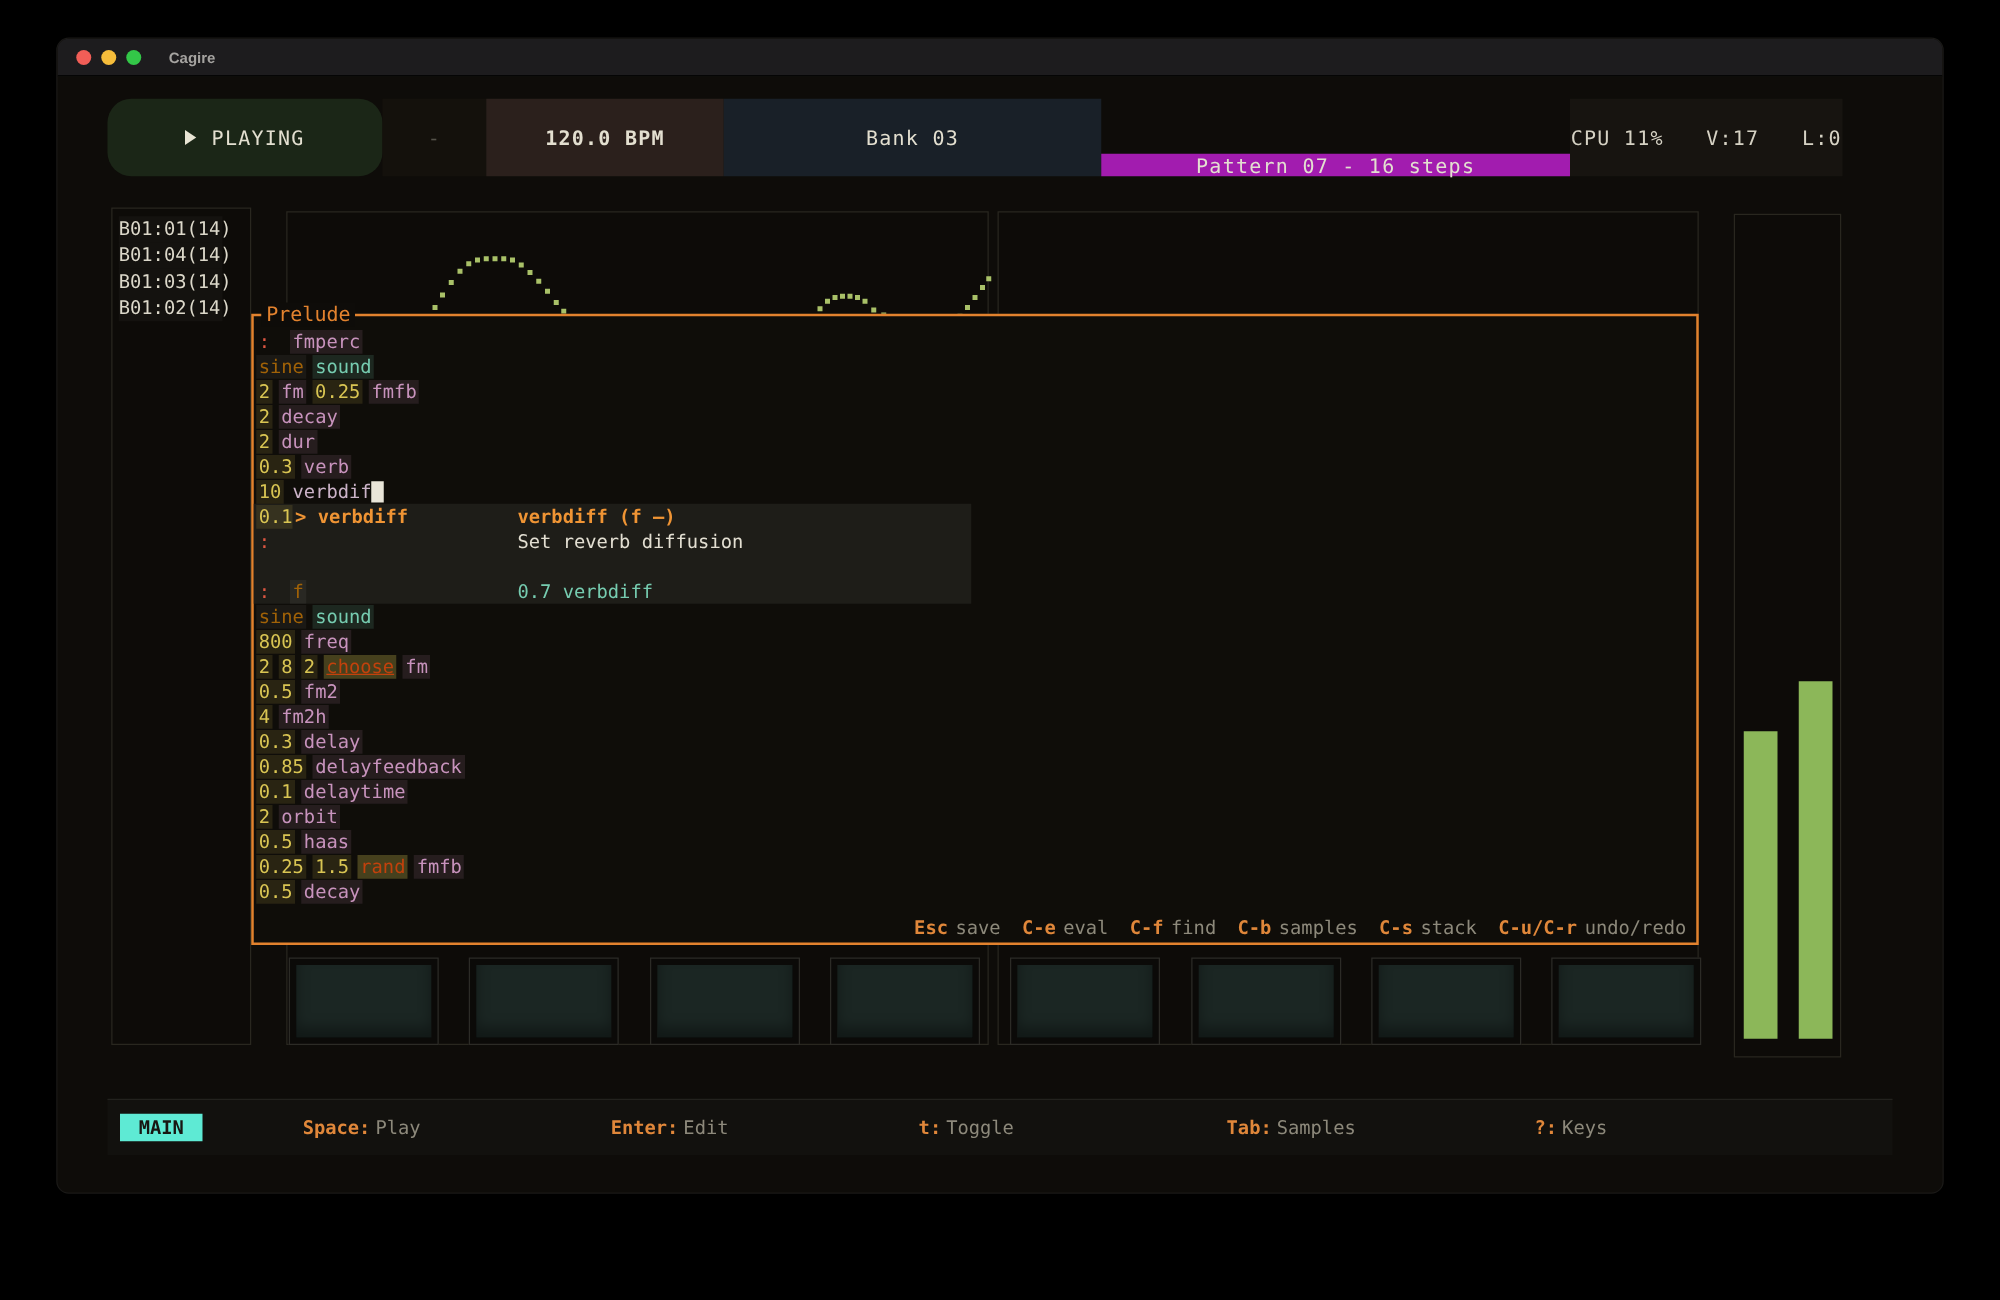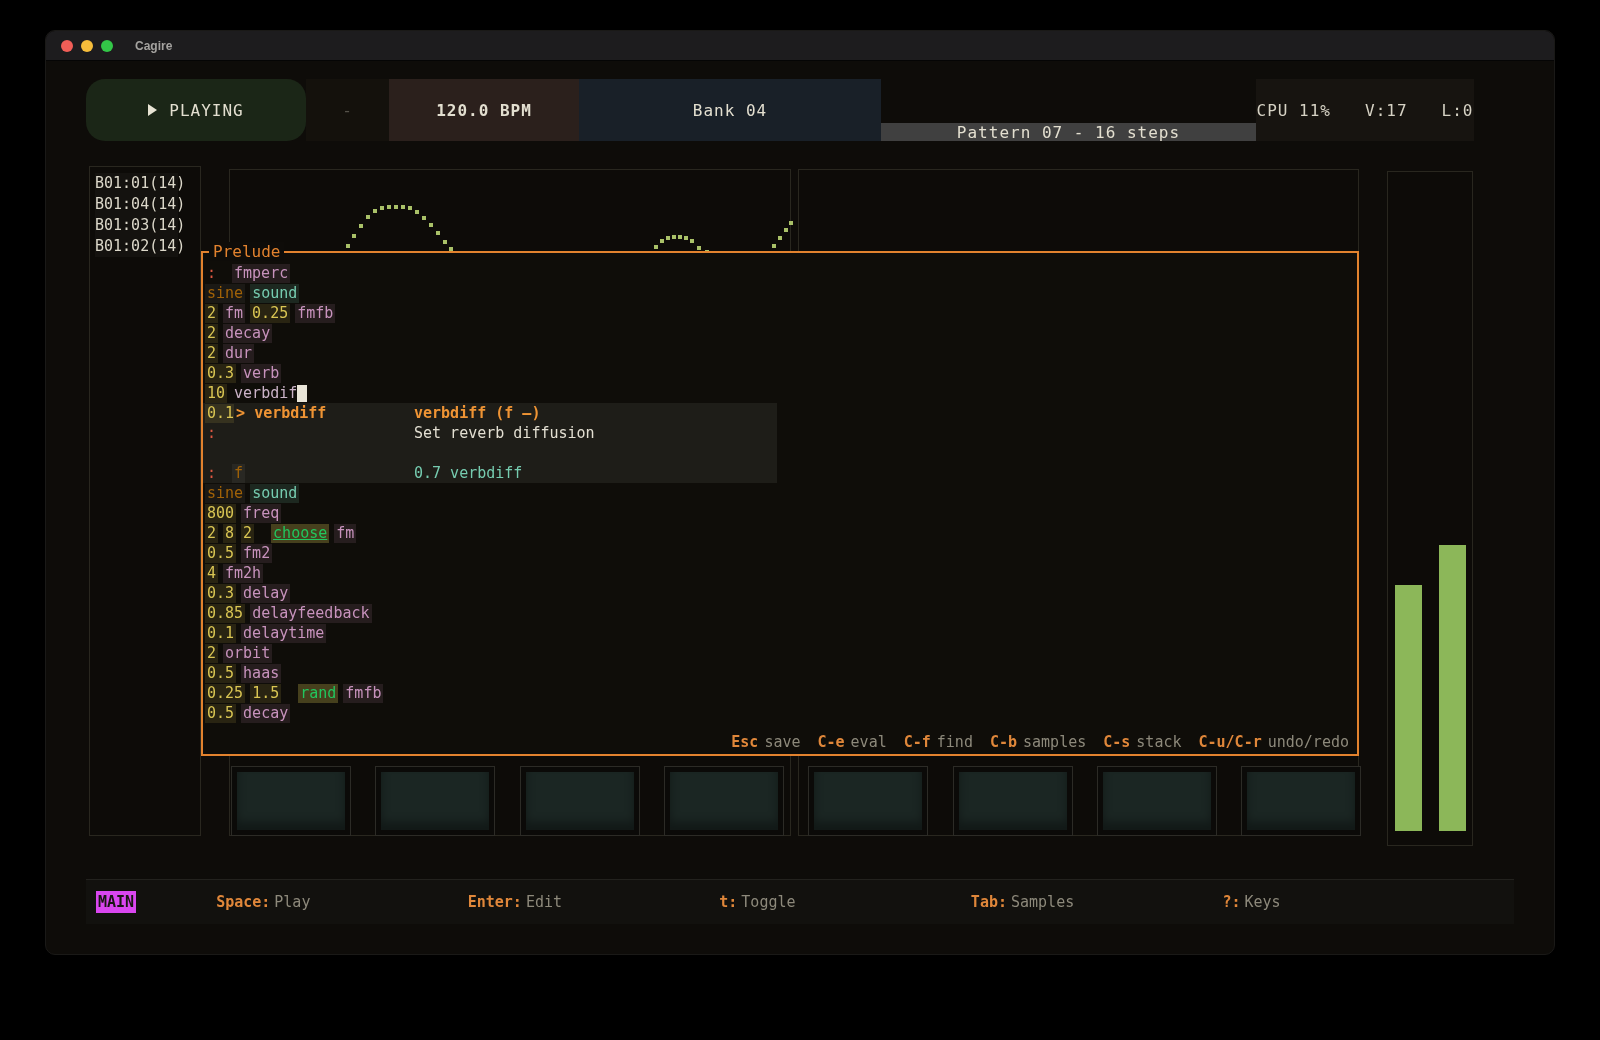--- a/index.html
+++ b/index.html
@@ -19,21 +19,21 @@
                color:#a5a3a0; margin-left:14px; }
 
   
   .statusbar { position:absolute; left:40px; top:48px; width:1428px; height:62px; display:flex;
                color:#e3dfd0; font-size:16px; }
   .seg { display:flex; align-items:center; justify-content:center; letter-spacing:1px; }
   .seg.playing { width:220px; background:#1b2617;border-radius:19px; }
   .seg.dash    { width:83px;  background:#14110c; color:#55524a; }
   .seg.bpm     { width:190px; background:#2b201c; font-weight:bold; }
   .seg.bank    { width:302px; background:#192028; }
-  .seg.pattern { width:375px; background:#404040;margin-top:44px; }
+  .seg.pattern { width:375px; background:#a21caf;margin-top:44px; }
   .seg.cpu     { width:218px; background:#171410; gap:34px; color:#d6d2c4; }
   .play-tri { display:inline-block; width:0; height:0; border-left:9px solid #e8e4d4;
               border-top:6px solid transparent; border-bottom:6px solid transparent; margin-right:12px; }
 
   
   .panel { position:absolute; border:1px solid #29271f; background:#0d0b08; }
   #left-panel   { left:43px;  top:135px; width:112px; height:670px; padding-top:6px; }
   #panel-a      { left:183px; top:138px; width:562px; height:667px; }
   #panel-b      { left:752px; top:138px; width:561px; height:667px; }
   #meter-panel  { left:1341px; top:140px; width:86px; height:675px; }
@@ -56,40 +56,40 @@
   #editor-title { position:absolute; left:6px; top:-11px; background:#0e0c09; padding:0 4px;
                   color:#e2822e; font-size:16px; }
   #code-lines { position:relative; padding:10px 0 0 2px; }
   .cline { position:relative; height:20px; display:flex; align-items:center; z-index:1; }
   .tok { white-space:pre; padding:1px 2px; margin-right:5px; font-size:15px; line-height:17px; }
   .tok.p    { color:#dd5742; margin-right:14px; }
   .tok.n    { color:#c893bd; background:rgba(205,150,190,.12); }
   .tok.w    { color:#a16207; background:rgba(255,255,255,.05); }
   .tok.s    { color:#76ccb0; background:rgba(118,204,176,.14); }
   .tok.num  { color:#d9c553; background:rgba(217,197,83,.13); }
-  .tok.fn   { color:#22c55e; background:rgba(217,197,83,.28);margin-left:12px; }
+  .tok.fn   { color:#c2410c; background:rgba(217,197,83,.28); }
   .tok.u    { text-decoration:underline; }
   .tok.typed{ color:#cbb3c8; margin-right:0; padding-right:0; }
   .tok.nosp { margin-right:0; padding-right:0; }
   .tok.sel  { color:#ef9434; font-weight:bold; }
   .cursor   { display:inline-block; width:10px; height:17px; background:#e9e5d8; }
   .rcol { position:absolute; left:209px; top:1px; white-space:pre; font-size:15px; }
   .rcol.sig  { color:#ef9434; font-weight:bold; }
   .rcol.desc { color:#e3dfd2; }
   .rcol.ex   { color:#76ccb0; }
   #autocomplete-popup { position:absolute; left:0; top:150px; width:574px; height:80px;
                         background:#1e1d18; z-index:0; }
   #editor-shortcuts { position:absolute; right:8px; bottom:3px; display:flex; gap:17px; font-size:15px; }
   .sc-key { color:#e0873a; font-weight:bold; } .sc-label { color:#8d897b; margin-left:6px; }
 
   
   #statusline { position:absolute; left:40px; top:848px; width:1428px; height:45px;
                 background:#12110e; border-top:1px solid #23221e; display:flex; align-items:center; }
-  #mode-badge { margin-left:10px; background:#d946ef; color:#181612; font-weight:bold;
-                font-size:15px; padding:2px 2px; }
+  #mode-badge { margin-left:10px; background:#5eead4; color:#181612; font-weight:bold;
+                font-size:15px; padding:2px 15px; }
   #status-hints { flex:1; display:flex; padding:0 40px 0 80px; font-size:15px; }
   .hint { flex:1; white-space:pre; }
   .hint .sc-label { margin-left:4px; }
 </style>
 </head>
 <body>
 
 <div class="window">
 
   <div class="titlebar">
@@ -104,21 +104,21 @@
       <span class="play-tri"></span>
       <span>PLAYING</span>
     </div>
     <div class="seg dash">
       <span>-</span>
     </div>
     <div class="seg bpm">
       <span>120.0 BPM</span>
     </div>
     <div class="seg bank">
-      <span>Bank 04</span>
+      <span>Bank 03</span>
     </div>
     <div class="seg pattern">
       <span>Pattern 07 - 16 steps</span>
     </div>
     <div class="seg cpu">
       <span>CPU 11%</span>
       <span>V:17</span>
       <span>L:0</span>
     </div>
   </div>

